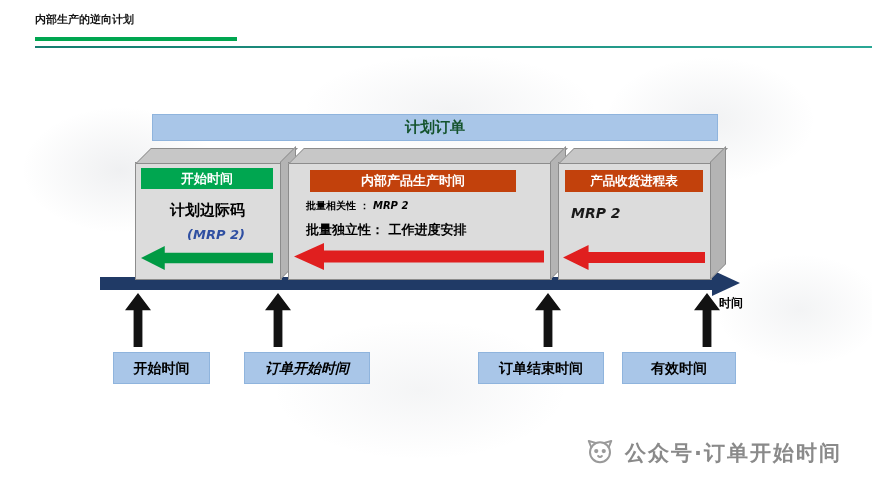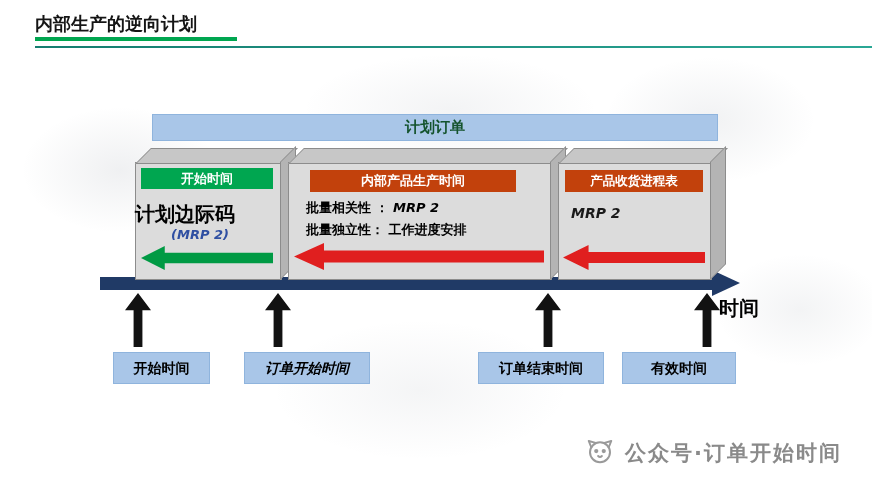--- a/index.html
+++ b/index.html
@@ -12,21 +12,21 @@
     position:absolute; inset:0; z-index:0;
     background-image:
       radial-gradient(ellipse 140px 90px at 120px 170px, rgba(100,110,125,.10), transparent 70%),
       radial-gradient(ellipse 210px 80px at 450px 110px, rgba(100,110,125,.08), transparent 70%),
       radial-gradient(ellipse 150px 90px at 710px 120px, rgba(100,110,125,.09), transparent 70%),
       radial-gradient(ellipse 210px 100px at 420px 390px, rgba(100,110,125,.07), transparent 70%),
       radial-gradient(ellipse 120px 80px at 800px 310px, rgba(100,110,125,.08), transparent 70%);
   }
   .abs { position:absolute; }
 
-  .title { left:35px; top:12px; font-size:18px; font-weight:bold; color:#151515; z-index:3; }
+  .title { left:35px; top:12px; font-size:11px; font-weight:bold; color:#151515; z-index:3; }
   .title-underline { left:35px; top:37px; width:202px; height:4px; background:#00a650; z-index:3; }
   .header-rule { left:35px; top:46px; width:837px; height:2px;
     background:linear-gradient(90deg,#157d70,#2aa795); z-index:2; }
 
   .banner { left:152px; top:114px; width:564px; height:25px; background:#a9c6e8;
     border:1px solid #8fb4dd; text-align:center; line-height:25px;
     font-size:15px; font-weight:bold; color:#14532d; z-index:3; }
 
   .slab { position:absolute; background:#dcdcdc; border:1px solid #8c8c8c; z-index:2; }
   .slab::before { content:""; position:absolute; left:-1px; top:-15px; width:100%; height:14px;
@@ -40,40 +40,40 @@
   .slab-right { left:558px; top:162px; width:152px; height:116px; }
 
   .hdr { position:absolute; color:#fff; font-weight:bold; text-align:center; z-index:4; }
   .hdr-green { background:#00a650; }
   .hdr-red { background:#c2410c; }
   .hdr-left  { left:141px; top:168px; width:132px; height:21px; line-height:21px; font-size:13px; }
   .hdr-mid   { left:310px; top:170px; width:206px; height:22px; line-height:22px; font-size:13px; }
   .hdr-right { left:565px; top:170px; width:138px; height:22px; line-height:22px; font-size:12.5px;font-family:Liberation Serif, serif; }
 
   .box-line { position:absolute; z-index:4; color:#000; }
-  .left-line1 { left:135px; top:201px; width:145px; font-weight:bold; font-size:20px; }
+  .left-line1 { left:135px; top:201px; width:145px; text-align:center; font-weight:bold; font-size:15px; }
   .left-line2 { left:135px; top:227px; width:130px; text-align:center; font-weight:bold;
-    font-style:italic; font-size:13px; color:#2f4fa2; }
-  .mid-row1 { left:306px; top:199px; font-size:13px; font-weight:bold; }
+    font-style:italic; font-size:13px; color:#2f4fa2;padding-left:16px; }
+  .mid-row1 { left:306px; top:199px; font-size:10px; font-weight:bold; }
   .mid-row2 { left:306px; top:221px; font-size:13px; font-weight:bold; }
   .mid-val-italic { font-style:italic; }
   .right-line1 { left:571px; top:205px; font-size:14px; font-weight:bold; font-style:italic; color:#1a1a1a; }
 
   .arrow-l { position:absolute; z-index:4;
     clip-path:polygon(0 50%, 18% 0, 18% 28%, 100% 28%, 100% 72%, 18% 72%, 18% 100%); }
   .arrow-green { left:141px; top:246px; width:132px; height:24px; background:#009a44; }
   .arrow-red-mid { left:294px; top:243px; width:250px; height:27px; background:#e01f1f;
     clip-path:polygon(0 50%, 12% 0, 12% 28%, 100% 28%, 100% 72%, 12% 72%, 12% 100%); }
   .arrow-red-right { left:563px; top:245px; width:142px; height:25px; background:#e01f1f; }
 
   .timeline-bar { left:100px; top:277px; width:612px; height:13px; background:#203a66; z-index:1; }
   .timeline-head { left:712px; top:270px; width:0; height:0;
     border-top:13px solid transparent; border-bottom:13px solid transparent;
     border-left:28px solid #203a66; z-index:1; }
-  .timeline-label { left:719px; top:295px; font-size:20px; font-weight:bold; color:#000; z-index:3; }
+  .timeline-label { left:719px; top:295px; font-size:12px; font-weight:bold; color:#000; z-index:3; }
 
   .uparrow { position:absolute; top:293px; width:26px; height:54px; background:#121212; z-index:3;
     clip-path:polygon(50% 0, 100% 32%, 67% 32%, 67% 100%, 33% 100%, 33% 32%, 0 32%); }
   .ua0 { left:125px; } .ua1 { left:265px; } .ua2 { left:535px; } .ua3 { left:694px; }
 
   .blabel { position:absolute; top:352px; height:30px; line-height:30px; background:#a9c6e8;
     border:1px solid #8fb4dd; text-align:center; font-size:14px; font-weight:bold; color:#000; z-index:3; }
   .bl0 { left:113px; width:95px; }
   .bl1 { left:244px; width:124px;font-style:italic; }
   .bl2 { left:478px; width:124px; }

